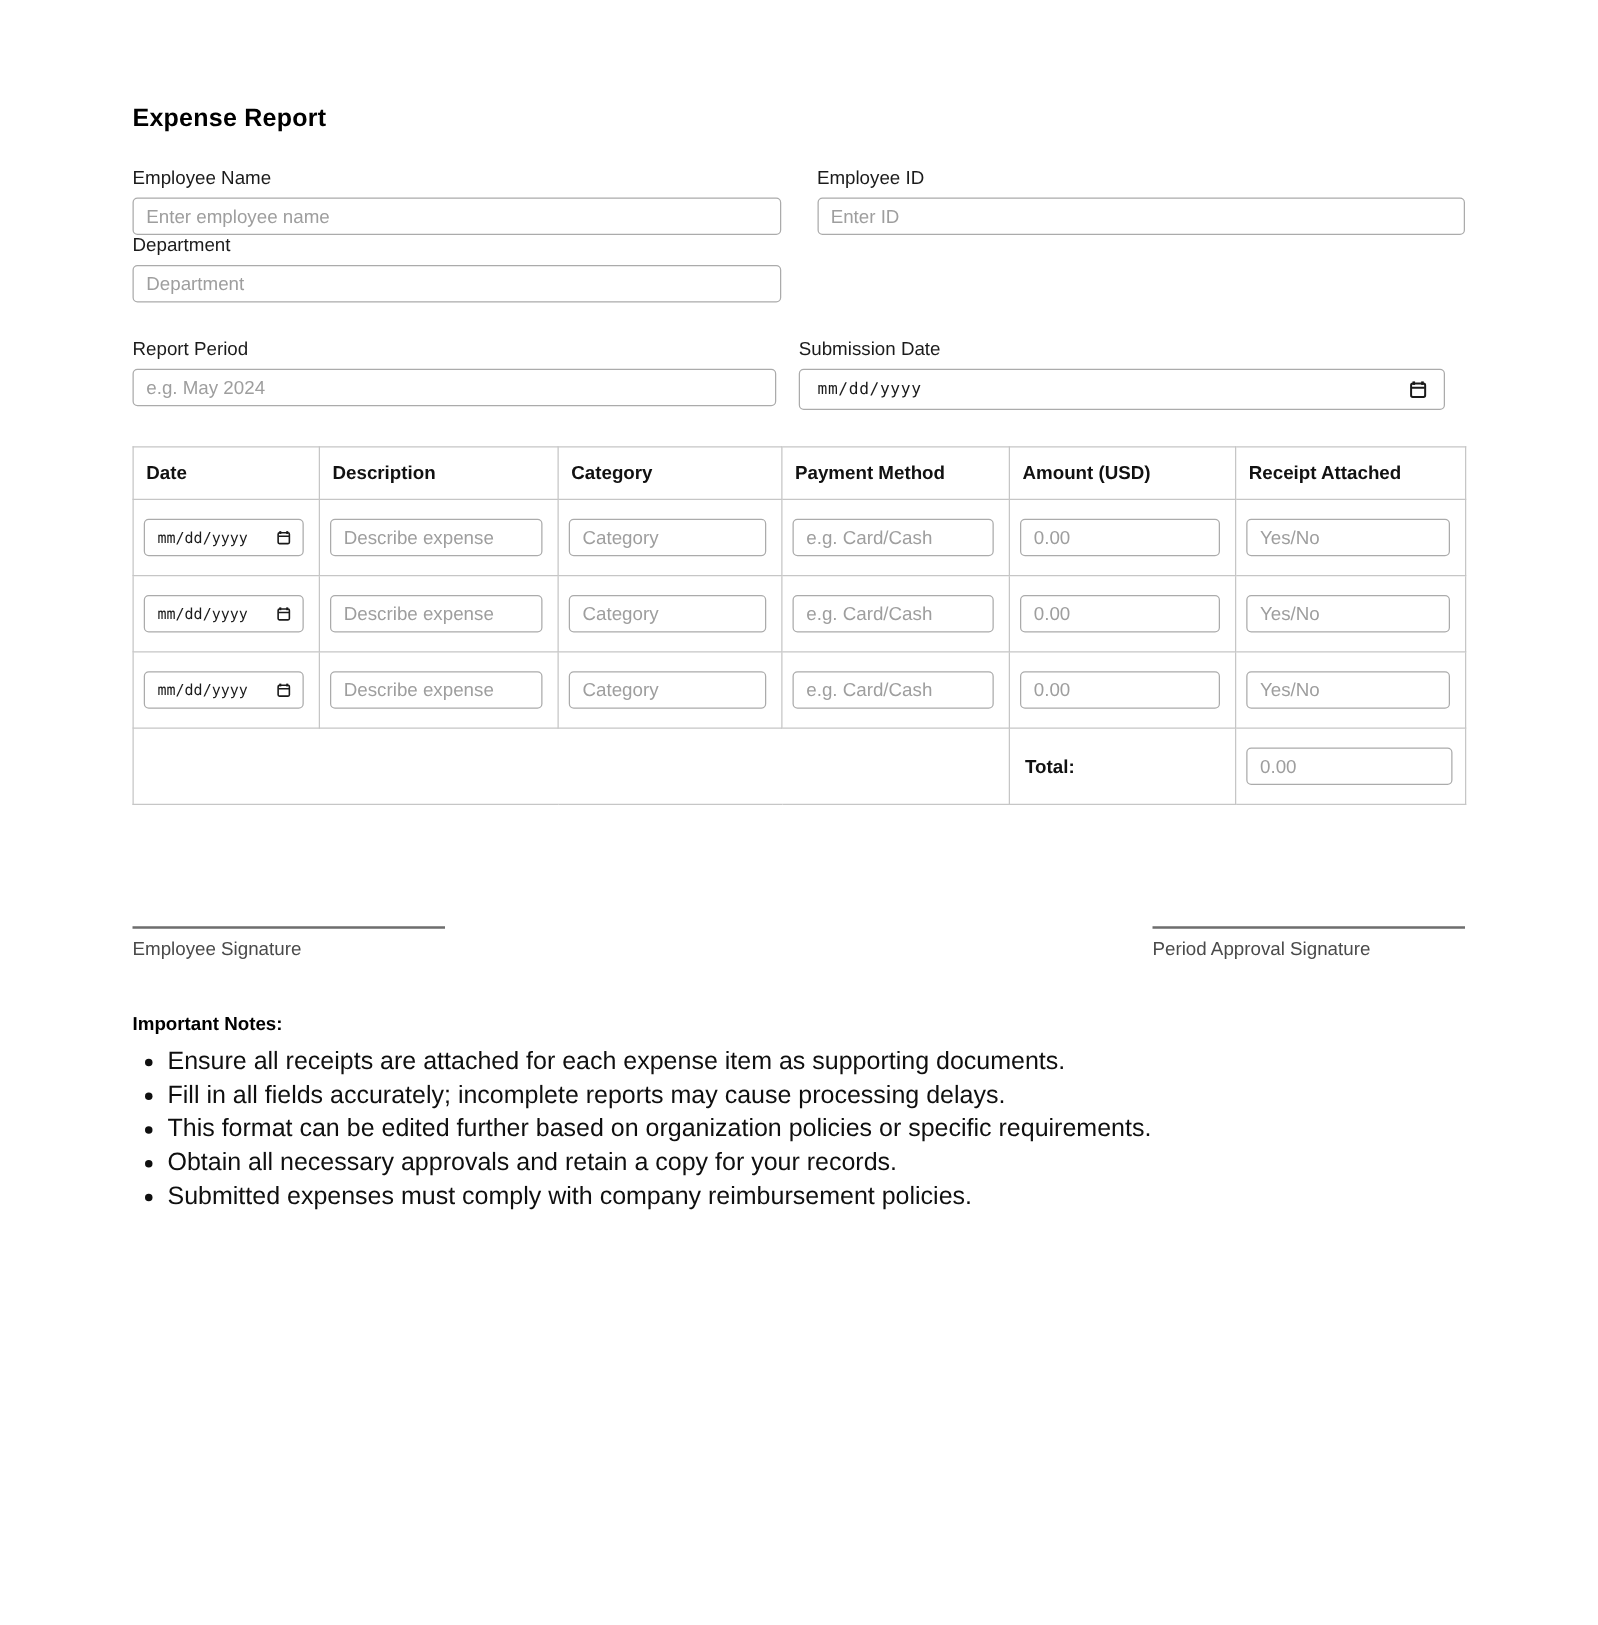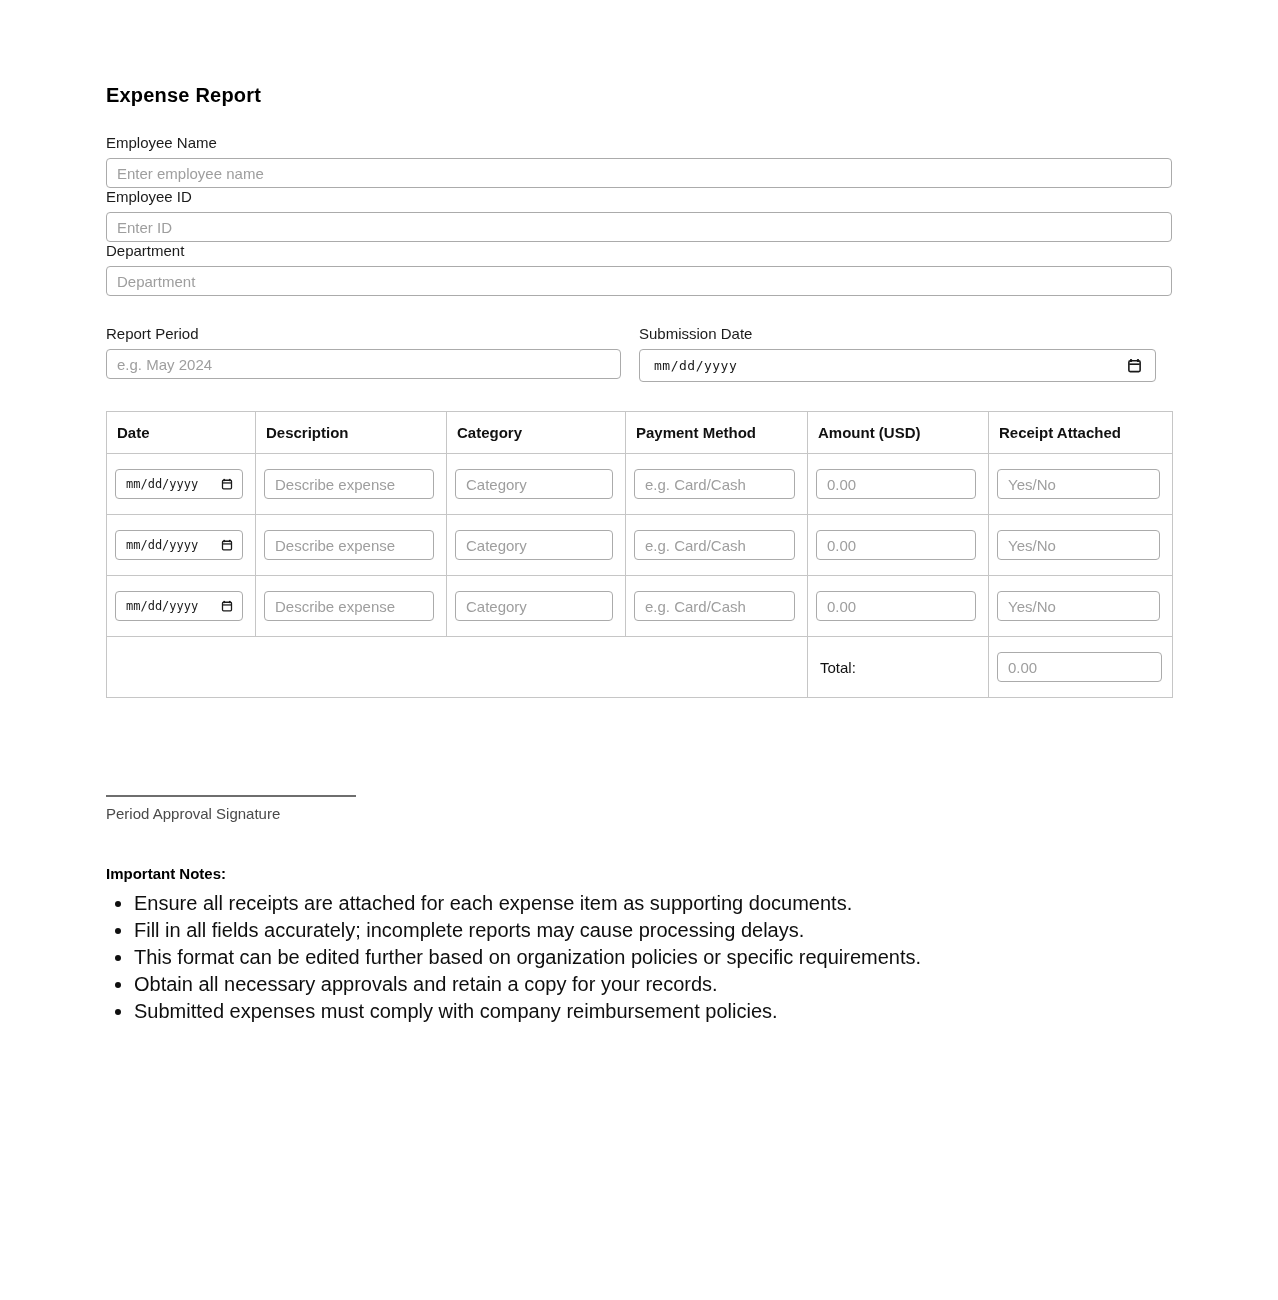--- a/index.html
+++ b/index.html
@@ -15,21 +15,21 @@
   h1.page-title {
     font-size: 20px;
     font-weight: 700;
     margin: 0 0 27px 0;
     color: #000;
     letter-spacing: 0.2px;
   }
 
   .fields-row1 {
     display: grid;
-    grid-template-columns: 1fr;
+    grid-template-columns: 1fr 1fr;
     column-gap: 29px;
     margin-bottom: 29px;
   }
   .fields-row2 {
     display: grid;
     grid-template-columns: 515px 517px;
     column-gap: 18px;
     margin-bottom: 29px;
   }
   .field-label {
@@ -98,21 +98,21 @@
     background: #fff;
     display: flex;
     align-items: center;
     justify-content: space-between;
     padding: 0 9px 0 10px;
     cursor: default;
   }
   .mini-date .date-text { font-size: 12px; letter-spacing: 0; }
 
   td.total-label-cell {
-    font-weight: 400;
+    font-weight: 700;
     font-size: 15px;
     padding: 15px 12px;
     vertical-align: middle;
   }
   td.total-input-cell { padding: 15px 10px 15px 8px; }
   td.span-cell { height: 59px; }
 
   .signatures {
     display: flex;
     justify-content: space-between;
@@ -261,20 +261,24 @@
         <td class="total-input-cell">
           <input type="text" class="text-input" placeholder="0.00" style="">
         </td>
       </tr>
     </tbody>
   </table>
 
   <div class="signatures">
     <div class="sig-block">
       <div class="sig-line"></div>
+      <div class="sig-label">Employee Signature</div>
+    </div>
+    <div class="sig-block">
+      <div class="sig-line"></div>
       <div class="sig-label">Period Approval Signature</div>
     </div>
   </div>
 
   <div class="notes">
     <p class="notes-heading">Important Notes:</p>
     <ul class="notes-list">
       <li>Ensure all receipts are attached for each expense item as supporting documents.</li>
       <li>Fill in all fields accurately; incomplete reports may cause processing delays.</li>
       <li>This format can be edited further based on organization policies or specific requirements.</li>

